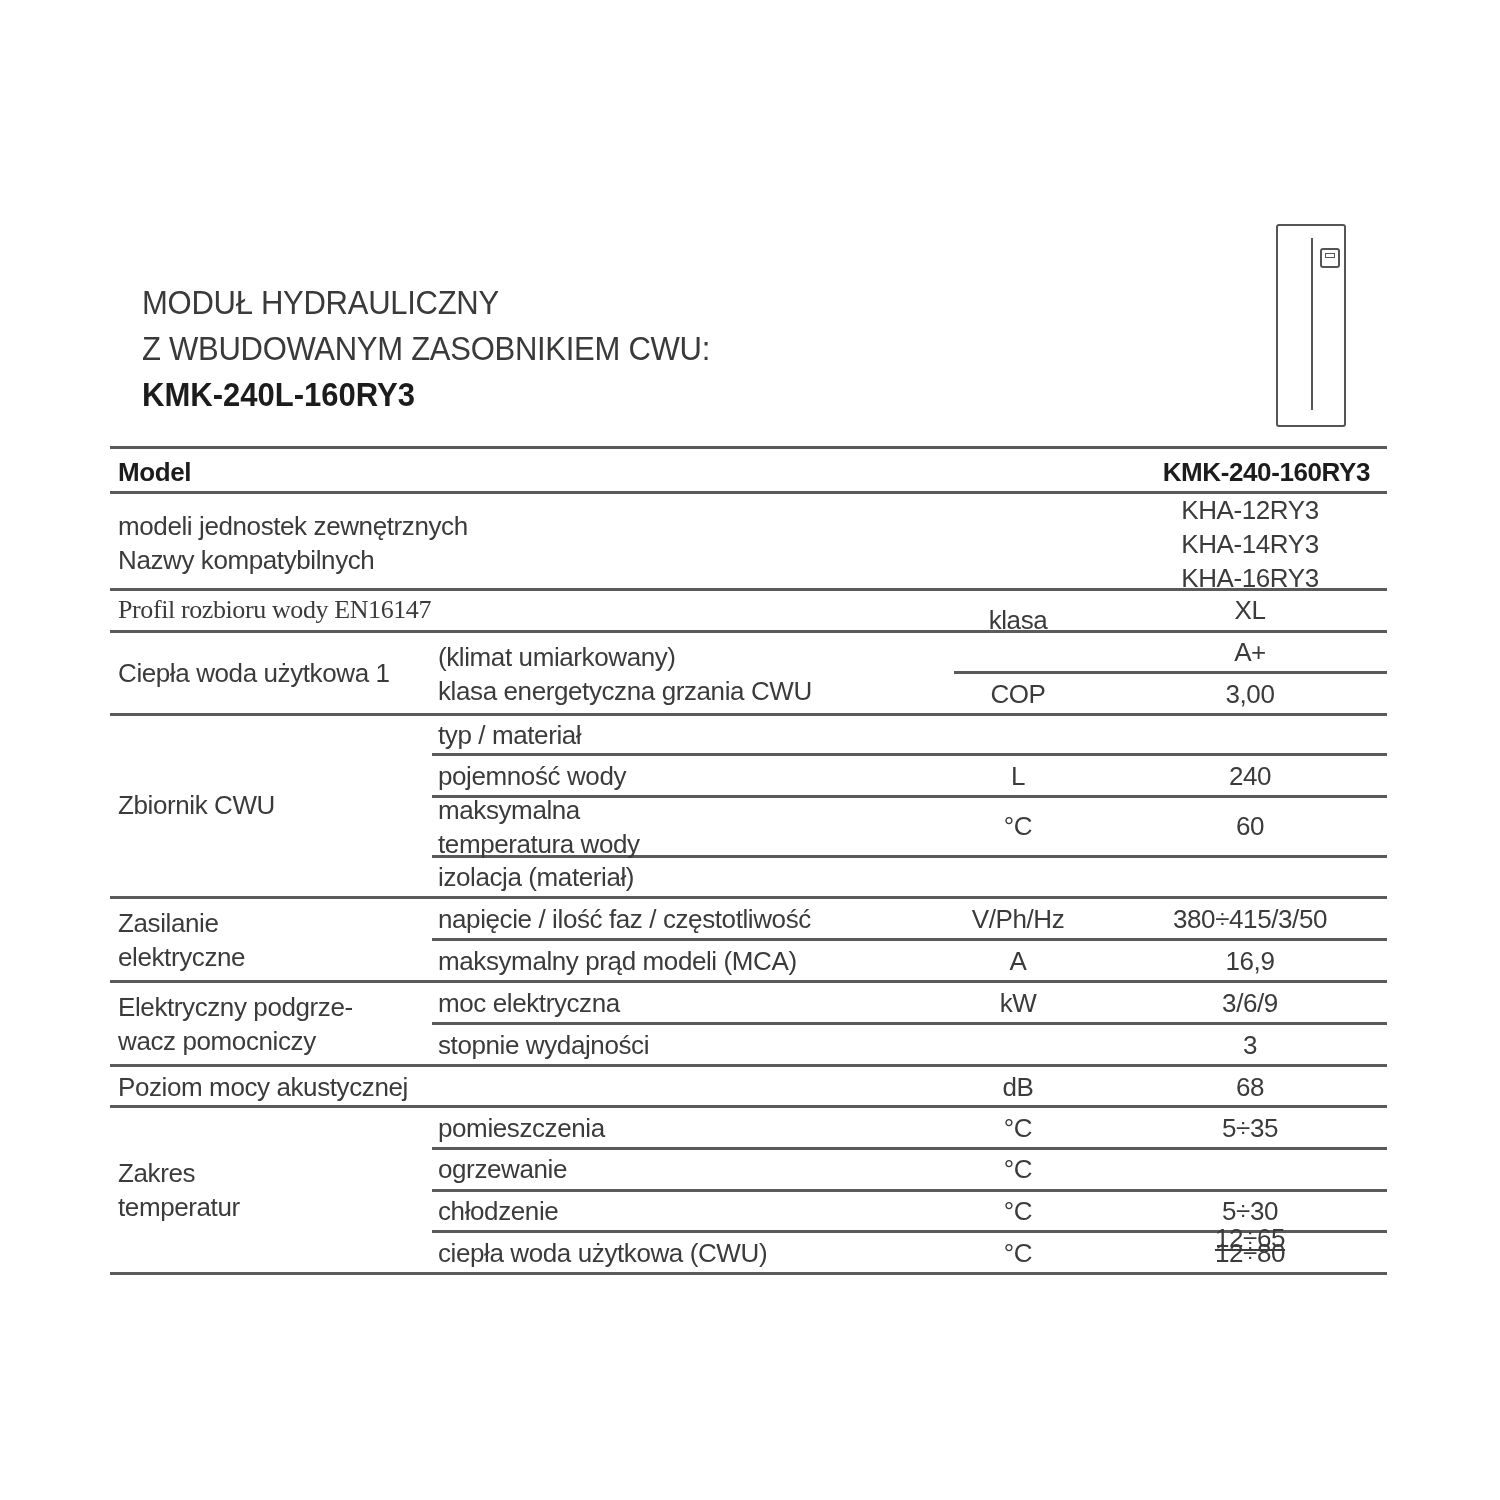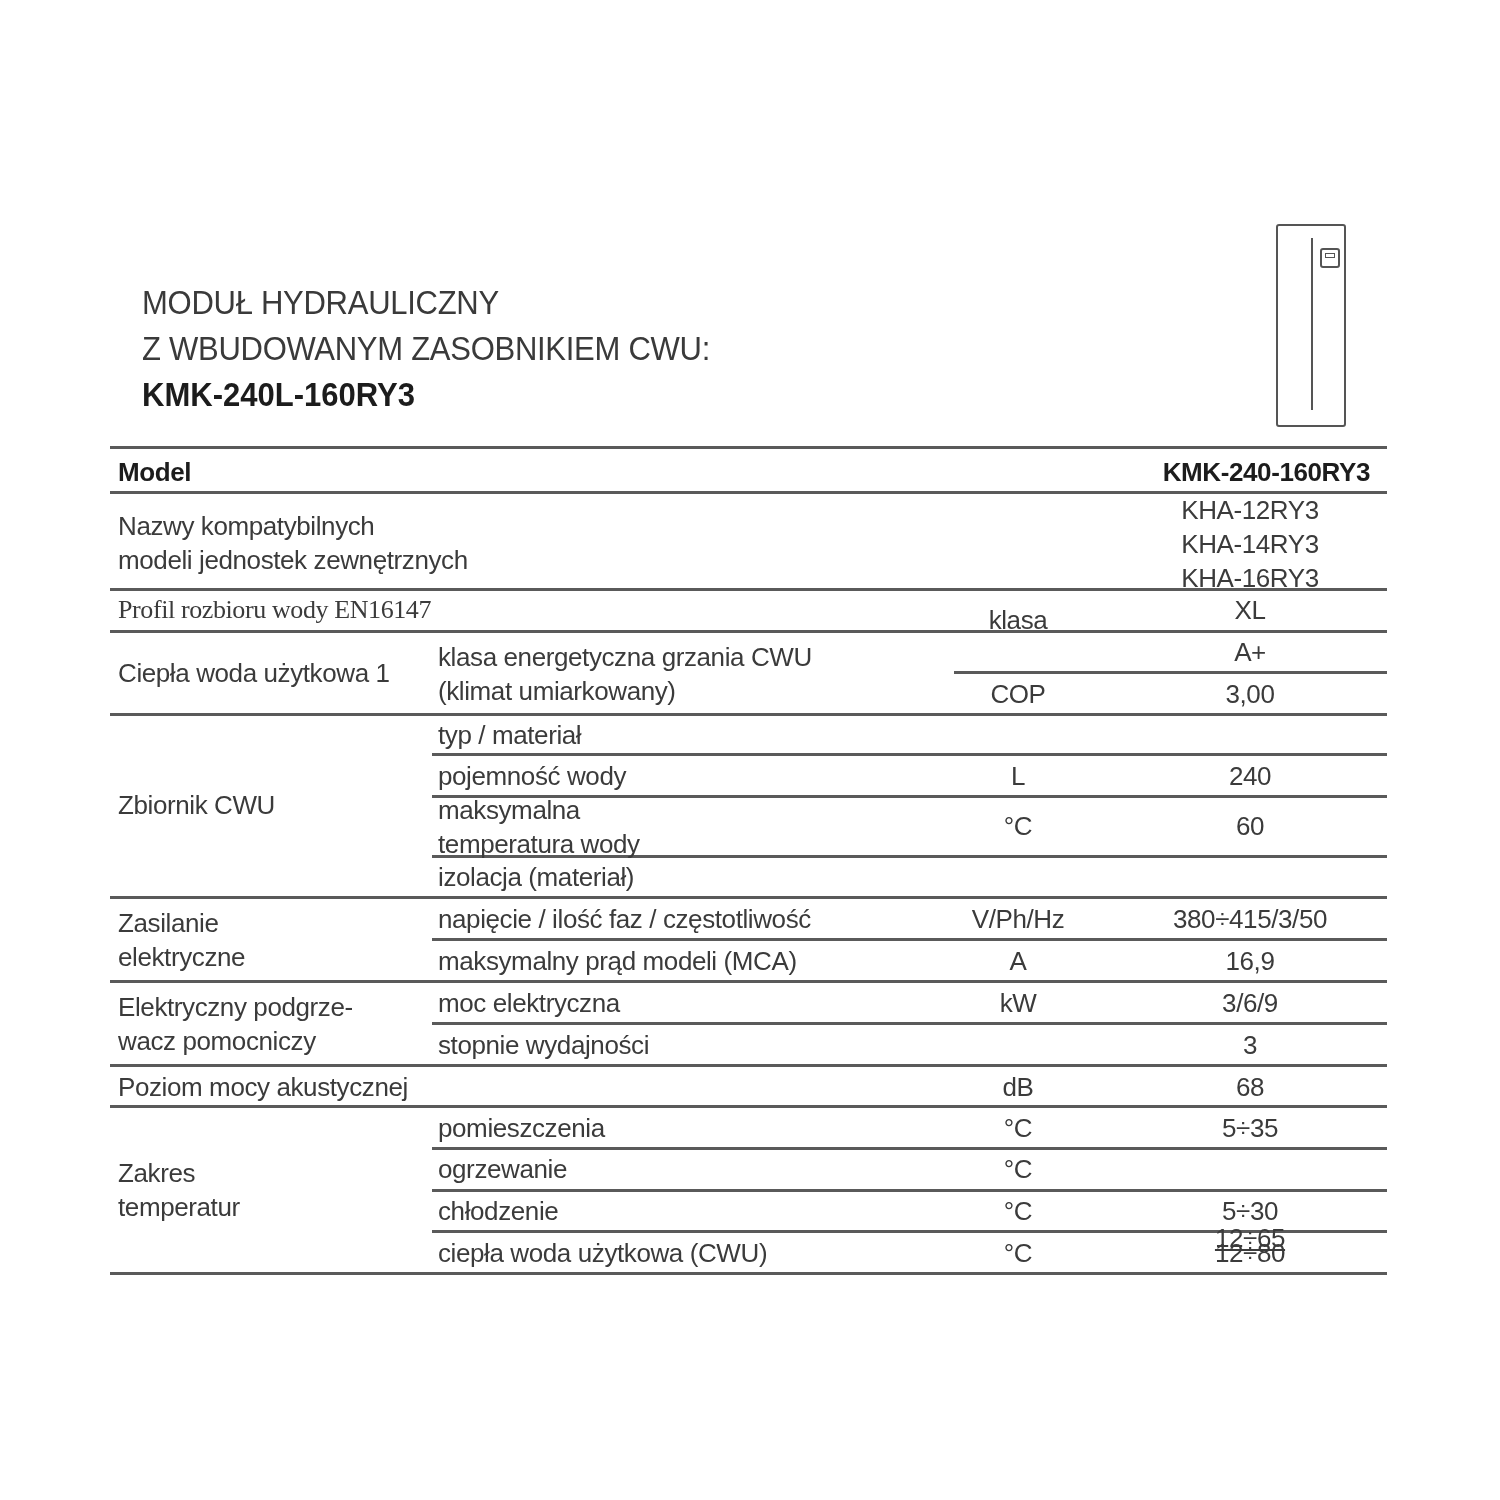--- a/index.html
+++ b/index.html
@@ -72,36 +72,36 @@
   <div class="hline" style="left:110px; top:1105px;"></div>
   <div class="hline" style="left:432px; top:1147px;"></div>
   <div class="hline" style="left:432px; top:1189px;"></div>
   <div class="hline" style="left:432px; top:1230px;"></div>
   <div class="hline" style="left:110px; top:1272px;"></div>
 
   <div class="cell c1 bold" style="top:455px;">Model</div>
   <div class="cell bold" style="left:1130px; width:240px; text-align:right; top:455px;">KMK-240-160RY3</div>
 
   <div class="cell c1 stack" style="top:509px;">
+    <div>modeli jednostek zewnętrznych</div>
     <div>Nazwy kompatybilnych</div>
-    <div>modeli jednostek zewnętrznych</div>
   </div>
   <div class="cell cv stack" style="top:493px;">
     <div>KHA-12RY3</div>
     <div>KHA-14RY3</div>
     <div>KHA-16RY3</div>
   </div>
 
   <div class="cell c1" style="top:593px;font-family:Liberation Serif, serif;">Profil rozbioru wody EN16147</div>
   <div class="cell cv" style="top:593px;">XL</div>
 
   <div class="cell c1" style="top:656px;">Ciepła woda użytkowa 1</div>
   <div class="cell c2 stack" style="top:640px;">
+    <div>(klimat umiarkowany)</div>
     <div>klasa energetyczna grzania CWU</div>
-    <div>(klimat umiarkowany)</div>
   </div>
   <div class="cell cu" style="top:603px;">klasa</div>
   <div class="cell cv" style="top:635px;">A+</div>
   <div class="cell cu" style="top:677px;">COP</div>
   <div class="cell cv" style="top:677px;">3,00</div>
 
   <div class="cell c1" style="top:788px;">Zbiornik CWU</div>
   <div class="cell c2" style="top:718px;">typ / materiał</div>
   <div class="cell c2" style="top:759px;">pojemność wody</div>
   <div class="cell cu" style="top:759px;">L</div>

